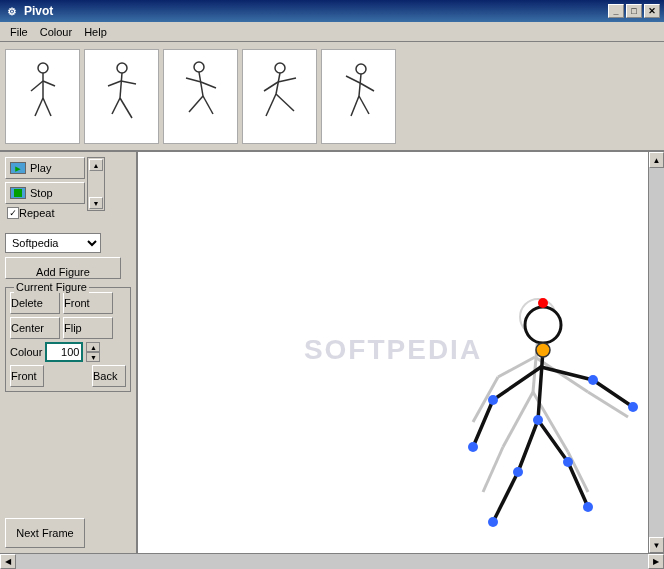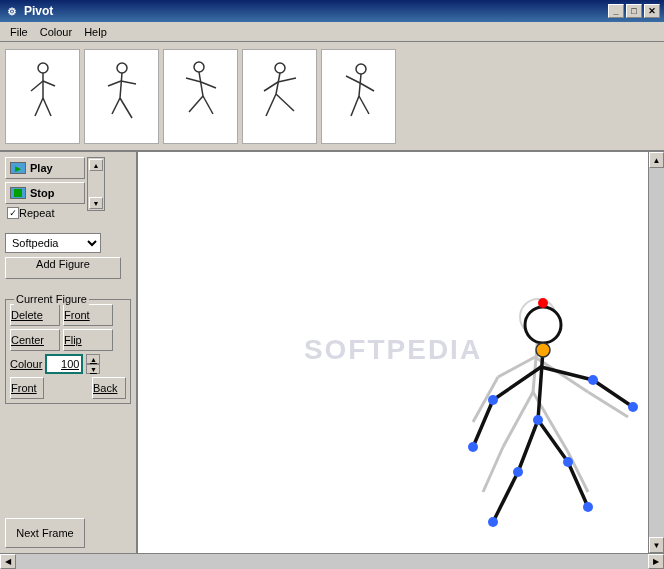--- a/index.html
+++ b/index.html
@@ -108,21 +108,20 @@
       align-items: center;
       height: 22px;
       background: #d4d0c8;
       border: 1px solid #808080;
       border-top-color: #fff;
       border-left-color: #fff;
       cursor: pointer;
       padding: 0 4px;
       font-size: 11px;
       width: 80px;
-      font-weight: bold;
     }
 
     .btn-icon {
       width: 16px; height: 12px;
       border: 1px solid #666;
       background: #4a9fd4;
       margin-right: 4px;
       display: flex; align-items: center; justify-content: center;
       font-size: 8px;
       color: white;
@@ -205,29 +204,28 @@
 
     .add-figure-btn {
       width: 116px;
       height: 22px;
       background: #d4d0c8;
       border: 1px solid #808080;
       border-top-color: #fff;
       border-left-color: #fff;
       cursor: pointer;
       font-size: 11px;
-      display: flex; align-items: flex-start; justify-content: center;
+      display: flex; align-items: flex-end; justify-content: center;
     }
 
     .group-box {
       border: 1px solid #808080;
       padding: 4px;
       position: relative;
-      margin-top: 16px;
-      text-decoration: underline;
+      margin-top: 4px;
     }
     .group-label {
       position: absolute;
       top: -7px;
       left: 8px;
       background: #d4d0c8;
       padding: 0 2px;
       font-size: 11px;
     }
     .btn-row {

